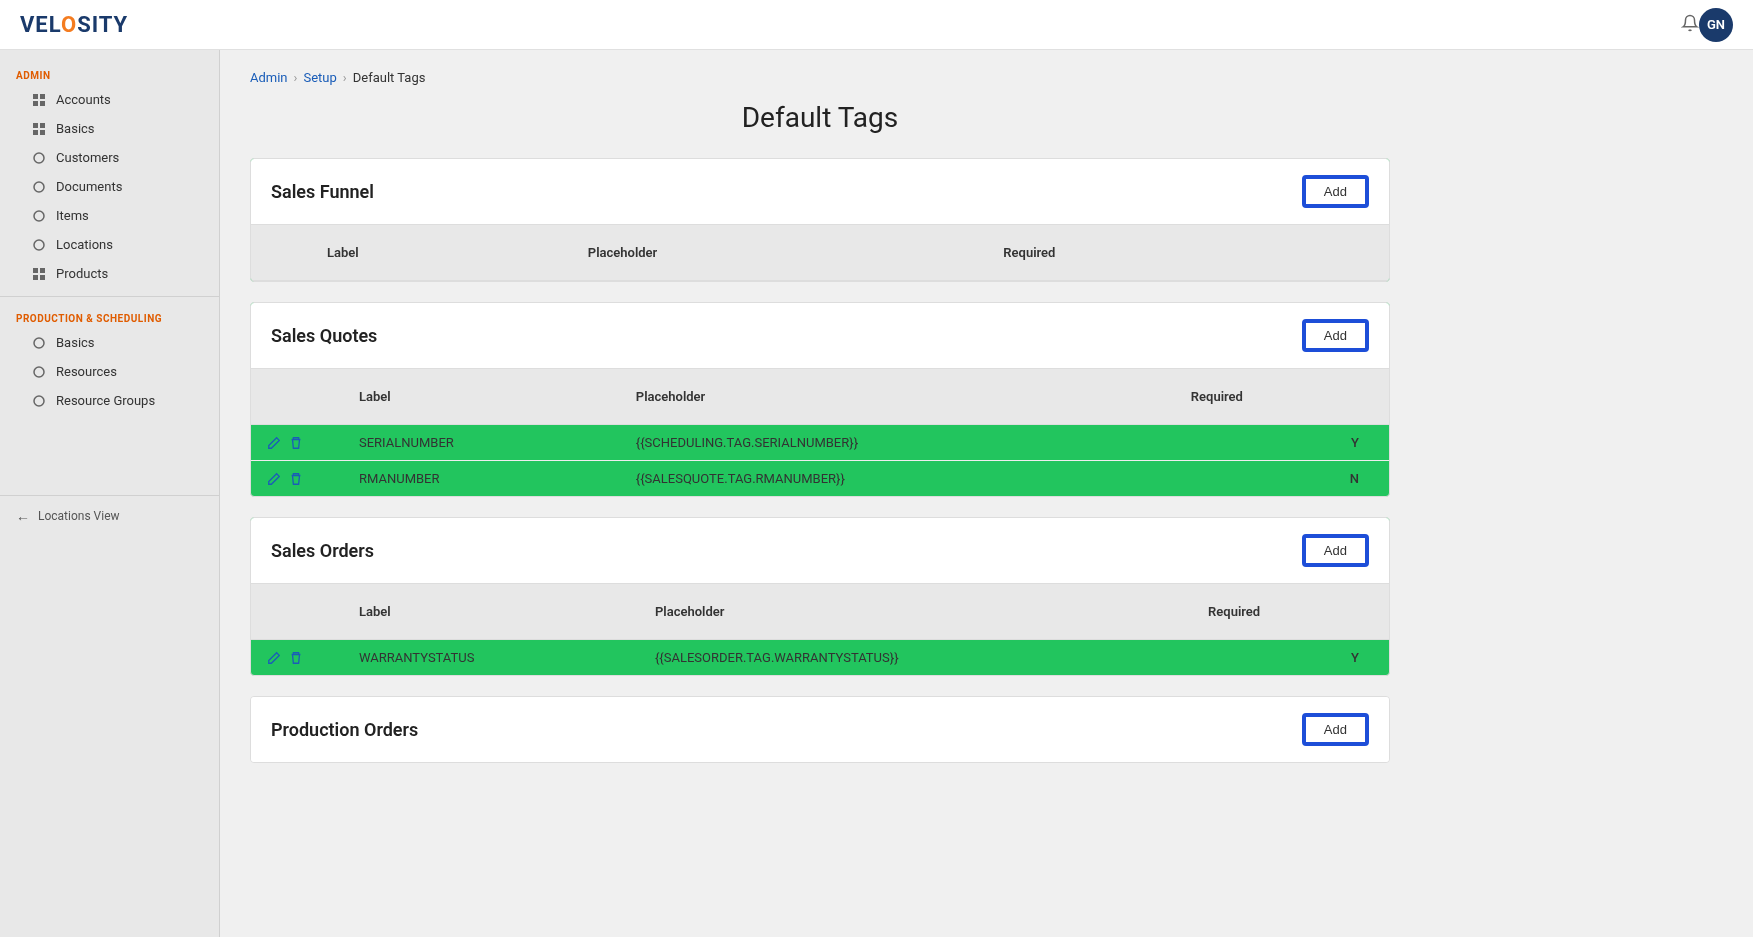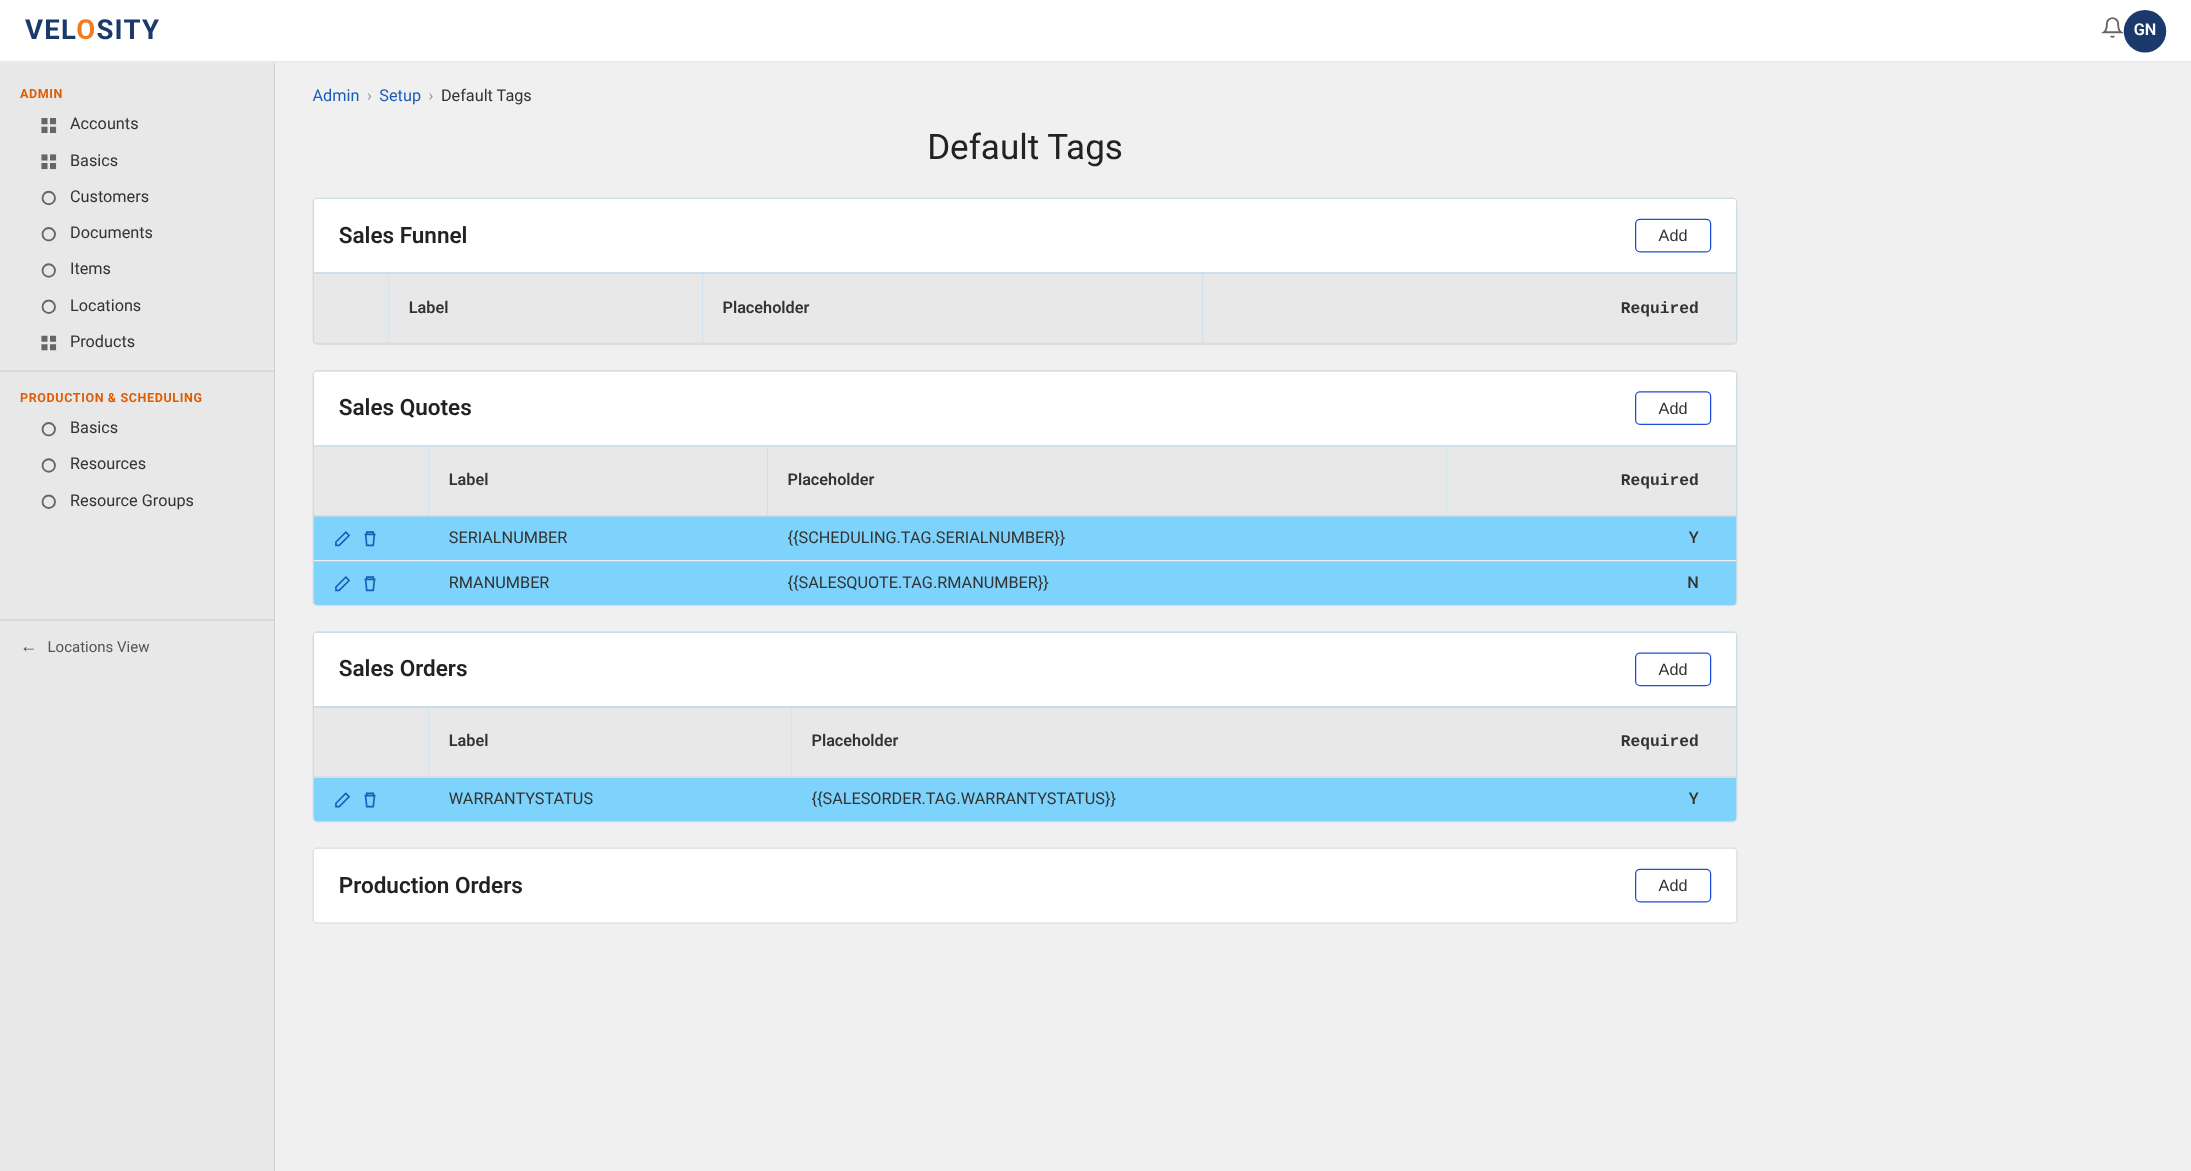--- a/index.html
+++ b/index.html
@@ -153,41 +153,41 @@
     .page-title {
       font-size: 28px;
       font-weight: 400;
       color: #222;
       text-align: center;
       margin-bottom: 24px;
     }
 
     
     .section-card {
-      background: #7dd3fc;
+      background: #22c55e;
       border: 1px solid #ddd;
       border-radius: 4px;
       margin-bottom: 20px;
       overflow: hidden;
     }
     .section-header {
       display: flex;
       align-items: center;
       justify-content: space-between;
       padding: 16px 20px;
       background: #fff;
     }
     .section-title {
       font-size: 18px;
       font-weight: 600;
       color: #222;
     }
     .add-btn {
       padding: 5px 18px;
-      border: 1px solid #1d4ed8;
+      border: 4px solid #1d4ed8;
       background: #fff;
       border-radius: 4px;
       font-size: 13px;
       color: #333;
       cursor: pointer;
     }
 
     
     .data-table {
       width: 100%;
@@ -199,23 +199,22 @@
     }
     .data-table th {
       padding: 20px 16px;
       text-align: left;
       font-size: 13px;
       font-weight: 600;
       color: #333;
       border-bottom: 1px solid #ddd;
     }
     .data-table th.col-required {
-      text-align: right;
+      text-align: left;
       padding-right: 30px;
-      font-family: Liberation Mono, monospace;
     }
     .data-table td {
       padding: 10px 16px;
       font-size: 13px;
       color: #333;
       border-bottom: 1px solid #eee;
     }
     .data-table tbody tr:last-child td {
       border-bottom: none;
     }

